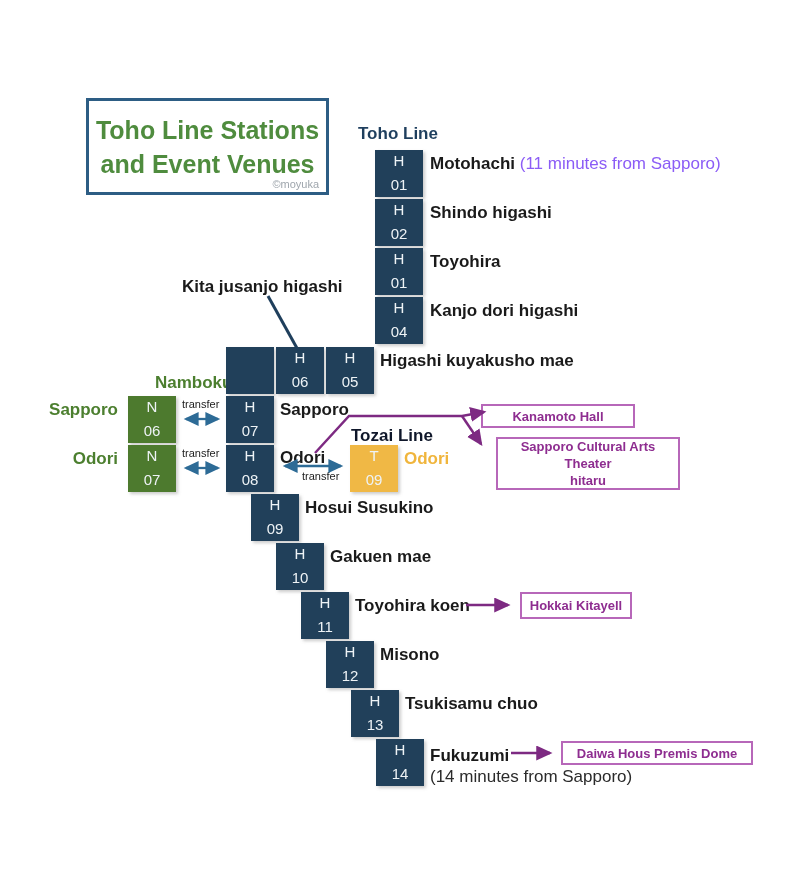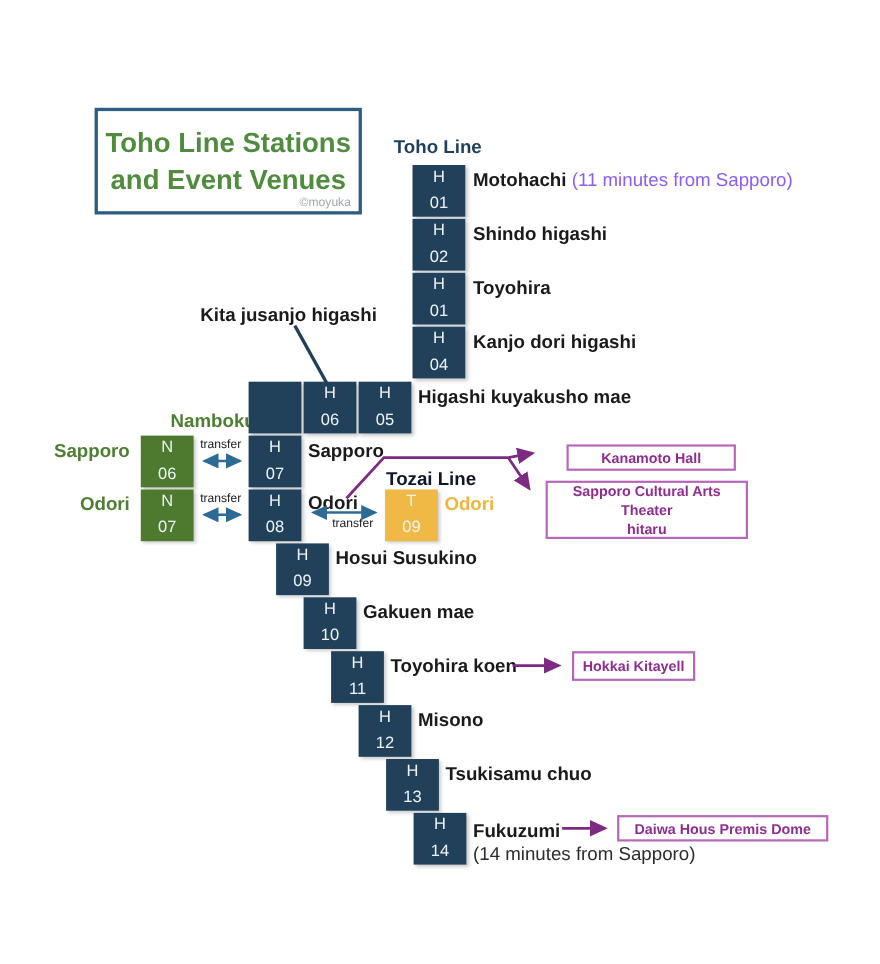--- a/index.html
+++ b/index.html
@@ -155,21 +155,21 @@
 
   <div class="glabel" style="left:30px;top:400px;width:88px;text-align:right">Sapporo</div>
   <div class="glabel" style="left:30px;top:449px;width:88px;text-align:right">Odori</div>
 
   <div class="ylabel" style="left:404px;top:449px">Odori</div>
 
   <div class="transfer" style="left:182px;top:398px">transfer</div>
   <div class="transfer" style="left:182px;top:447px">transfer</div>
   <div class="transfer" style="left:302px;top:470px">transfer</div>
 
-  <div class="venue" style="left:515px;top:404px;width:154px;height:24px">
+  <div class="venue" style="left:481px;top:404px;width:154px;height:24px">
     <div>Kanamoto Hall</div>
   </div>
   <div class="venue" style="left:496px;top:437px;width:184px;height:53px">
     <div>Sapporo Cultural Arts Theater</div>
     <div>hitaru</div>
   </div>
   <div class="venue" style="left:520px;top:592px;width:112px;height:27px">
     <div>Hokkai Kitayell</div>
   </div>
   <div class="venue" style="left:561px;top:741px;width:192px;height:24px">

